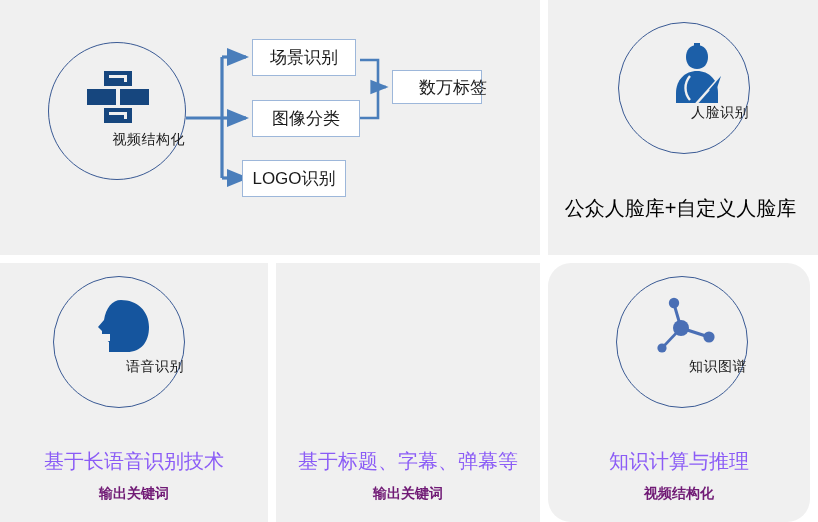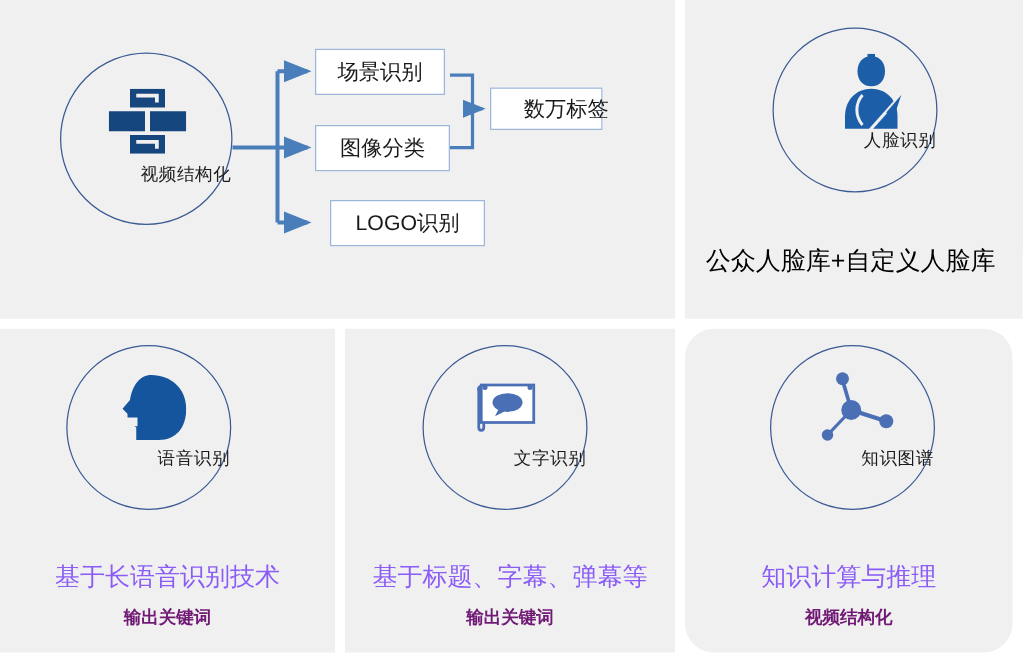--- a/index.html
+++ b/index.html
@@ -68,21 +68,21 @@
     box-sizing: border-box;
     display: flex;
     align-items: center;
     justify-content: center;
     color: #1a1a1a;
     font-size: 17px;
     white-space: nowrap;
   }
   #box-scene  { left: 252px; top: 39px;  width: 104px; height: 37px; }
   #box-imgcls { left: 252px; top: 100px; width: 108px; height: 37px; }
-  #box-logo   { left: 264px; top: 160px; width: 124px; height: 37px; }
+  #box-logo   { left: 242px; top: 160px; width: 104px; height: 37px; }
   #box-tags   { left: 392px; top: 70px;  width: 90px;  height: 34px; padding-left: 32px; }
 
   #flow-svg {
     position: absolute;
     left: 0; top: 0; width: 540px; height: 255px;
     pointer-events: none;
   }
 
   
   #face-circle { left: 70px; top: 22px; width: 132px; height: 132px; }
@@ -206,34 +206,20 @@
           <path d="M4 34 L13 34 L13 41 L4 41 Z" fill="#f0f0f0"></path>
         </svg>
       </div>
       <div class="circle-label" id="speech-circle-label">语音识别</div>
     </div>
     <div class="caption-main">基于长语音识别技术</div>
     <div class="caption-sub">输出关键词</div>
   </div>
 
   <div class="panel" id="panel-ocr">
-    <div class="circle" id="ocr-circle">
-      <div id="ocr-icon">
-        <svg viewBox="0 0 52 44" width="52" height="44">
-          <rect x="6" y="4" width="42" height="30" fill="#ffffff" stroke="#4a6fb5" stroke-width="2.2"></rect>
-          <path d="M6 4 C2 4 2 9 4 9 L6 9 Z" fill="#4a6fb5"></path>
-          <path d="M4 7 L4 38 C4 41 8 41 8 38 L8 34" stroke="#4a6fb5" stroke-width="2.2" fill="none"></path>
-          <circle cx="9" cy="6" r="2" fill="#4a6fb5"></circle>
-          <circle cx="45" cy="6" r="2" fill="#4a6fb5"></circle>
-          <ellipse cx="27" cy="18" rx="12" ry="7.5" fill="#4a6fb5"></ellipse>
-          <path d="M20 23 L17 29 L25 25 Z" fill="#4a6fb5"></path>
-        </svg>
-      </div>
-      <div class="circle-label" id="ocr-circle-label">文字识别</div>
-    </div>
     <div class="caption-main">基于标题、字幕、弹幕等</div>
     <div class="caption-sub">输出关键词</div>
   </div>
 
   <div class="panel" id="panel-kg">
     <div class="circle" id="kg-circle">
       <div id="kg-icon">
         <svg viewBox="0 0 68 62" width="68" height="62">
           <line x1="32" y1="33" x2="25" y2="9" stroke="#4a6fb5" stroke-width="3"></line>
           <line x1="32" y1="33" x2="60" y2="42" stroke="#4a6fb5" stroke-width="3.4"></line>

